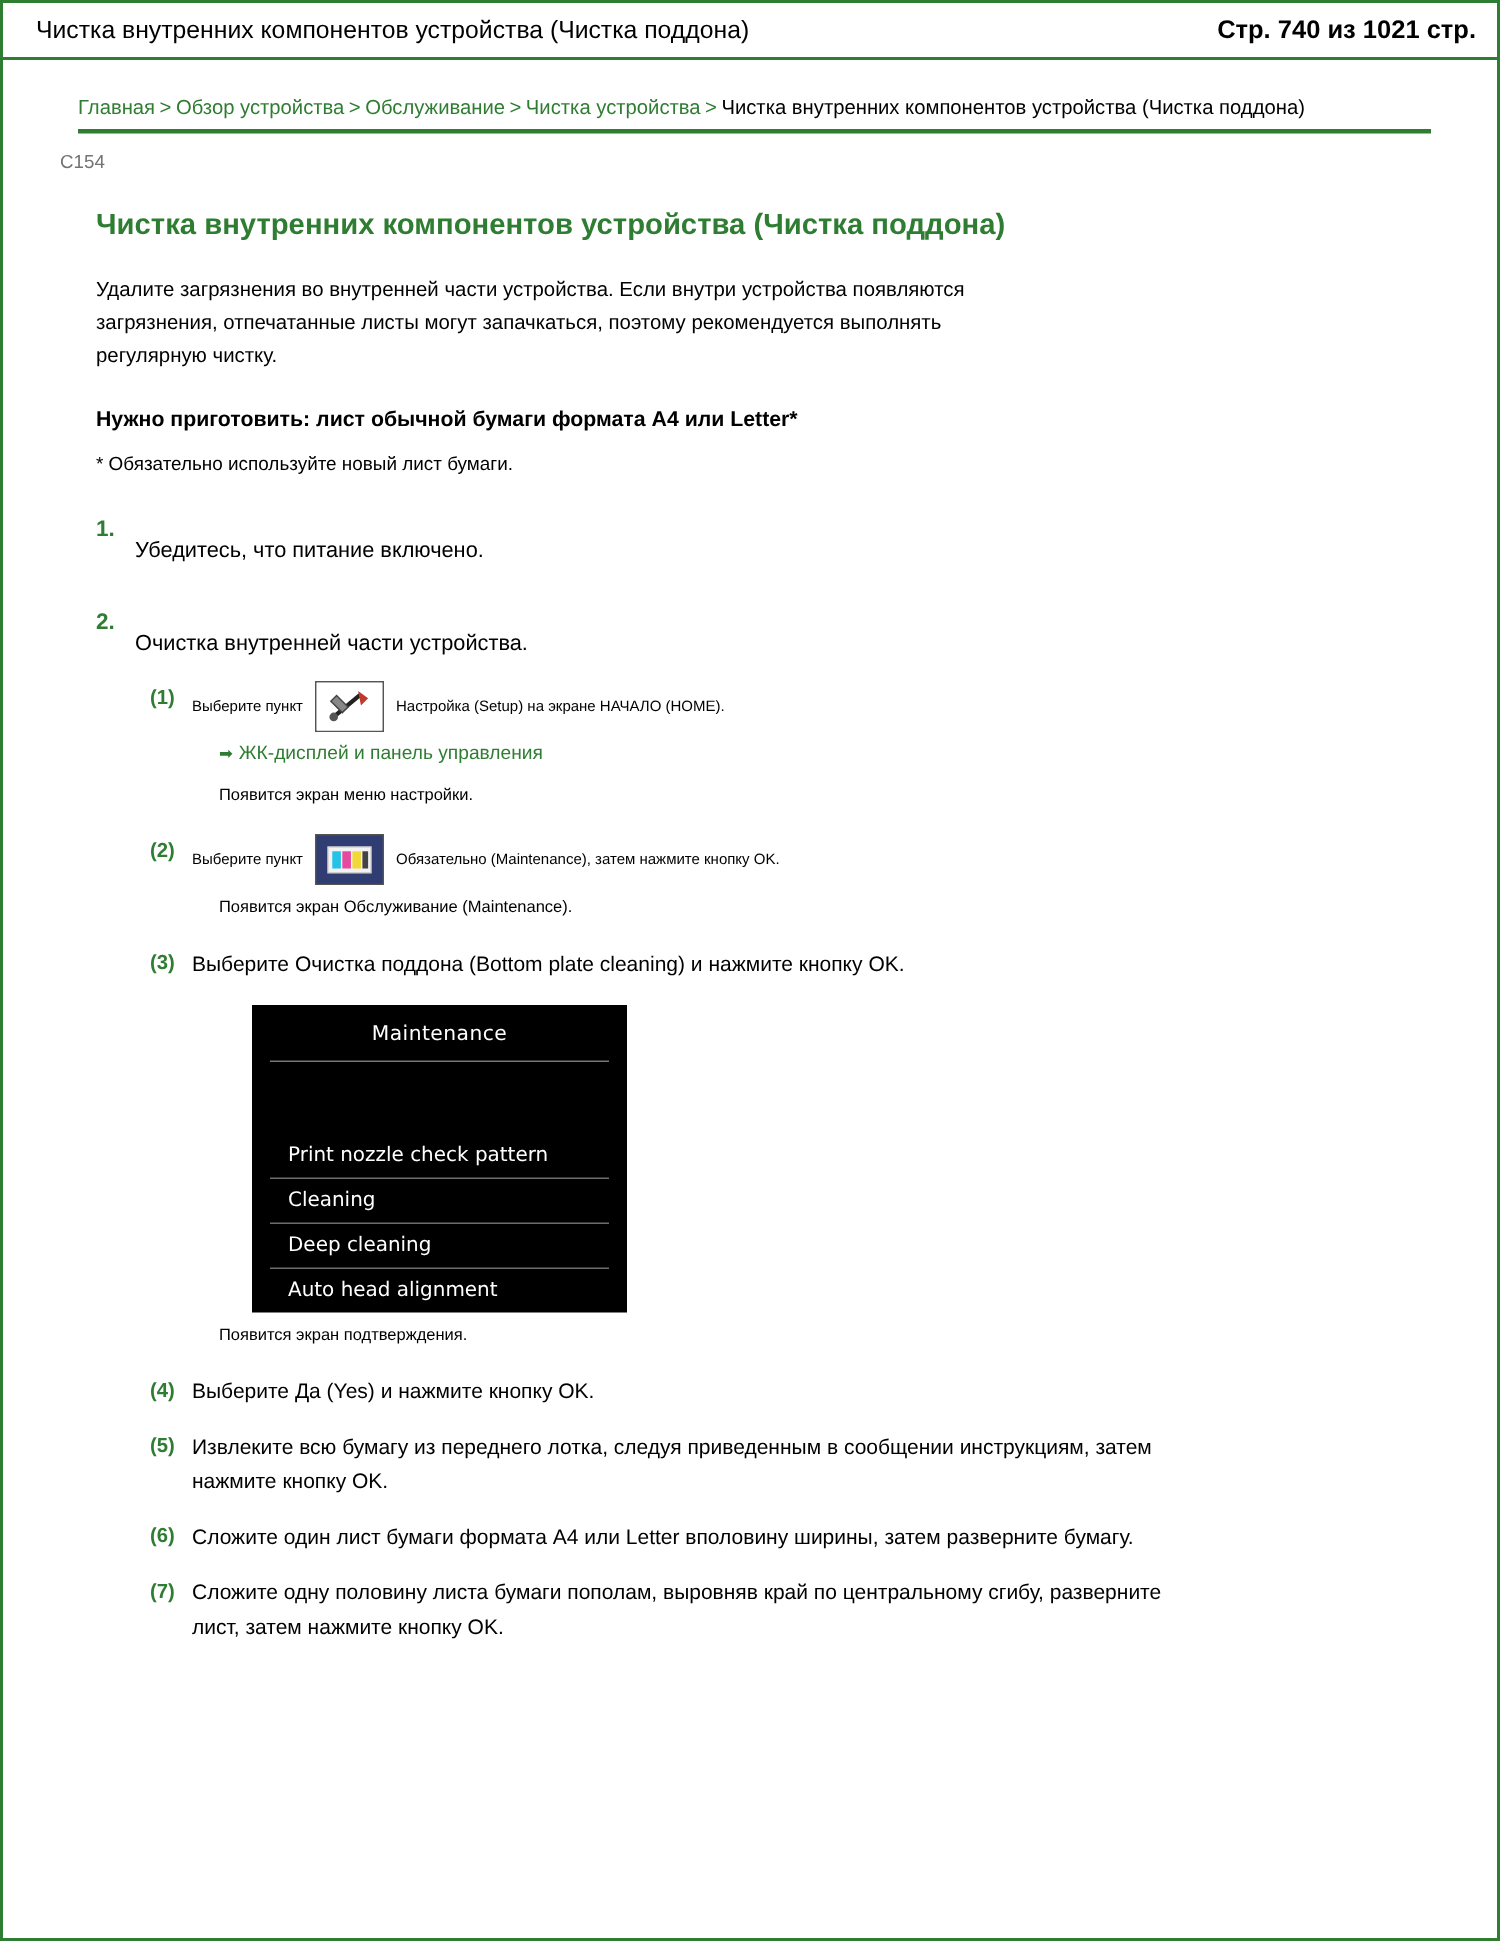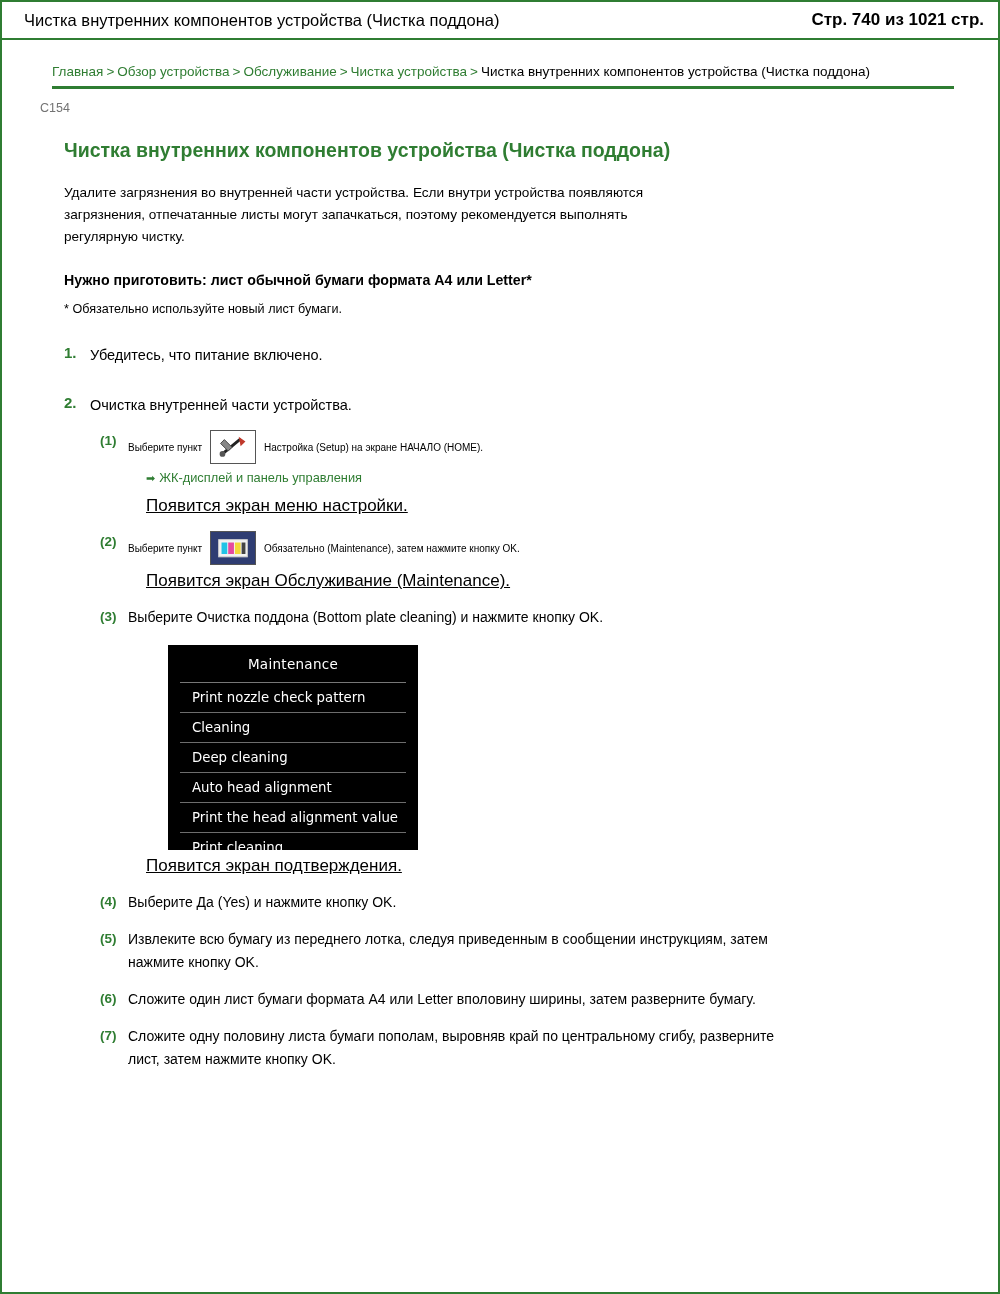--- a/index.html
+++ b/index.html
@@ -105,20 +105,21 @@
     color: #2f7d32;
     font-weight: bold;
     font-size: 15px;
     width: 26px;
     flex: 0 0 26px;
     text-align: left;
   }
   .step-text {
     font-size: 14.5px;
     line-height: 22px;
+    margin-top: 12px;
   }
   
   .substeps {
     margin-left: 36px;
   }
   .substep {
     display: flex;
     margin-top: 14px;
     align-items: flex-start;
   }
@@ -172,23 +173,22 @@
     font-size: 12.8px;
     margin: 2px 0 0 18px;
     display: block;
   }
   .arrow-green {
     color: #2f7d32;
     font-size: 11px;
     margin-right: 4px;
   }
   .result-line {
-    font-size: 17px;
+    font-size: 11px;
     margin: 4px 0 0 18px;
-    text-decoration: underline;
   }
   
   .lcd {
     width: 250px;
     height: 205px;
     background: #000000;
     margin: 16px 0 0 40px;
     position: relative;
     box-sizing: border-box;
     font-family: "DejaVu Sans", sans-serif;
@@ -209,20 +209,21 @@
   .lcd-item {
     color: #ffffff;
     font-size: 13.3px;
     padding: 3px 0 3px 12px;
     border-bottom: 1px solid #6d6d6d;
     margin: 0 12px;
     white-space: nowrap;
   }
   .lcd-clip {
     overflow: hidden;
+    margin-top: 48px;
   }
   
   .watermark {
     position: absolute;
     left: 418px;
     top: 617px;
     font-family: "Liberation Serif", serif;
     font-style: italic;
     font-weight: bold;
     font-size: 40px;

